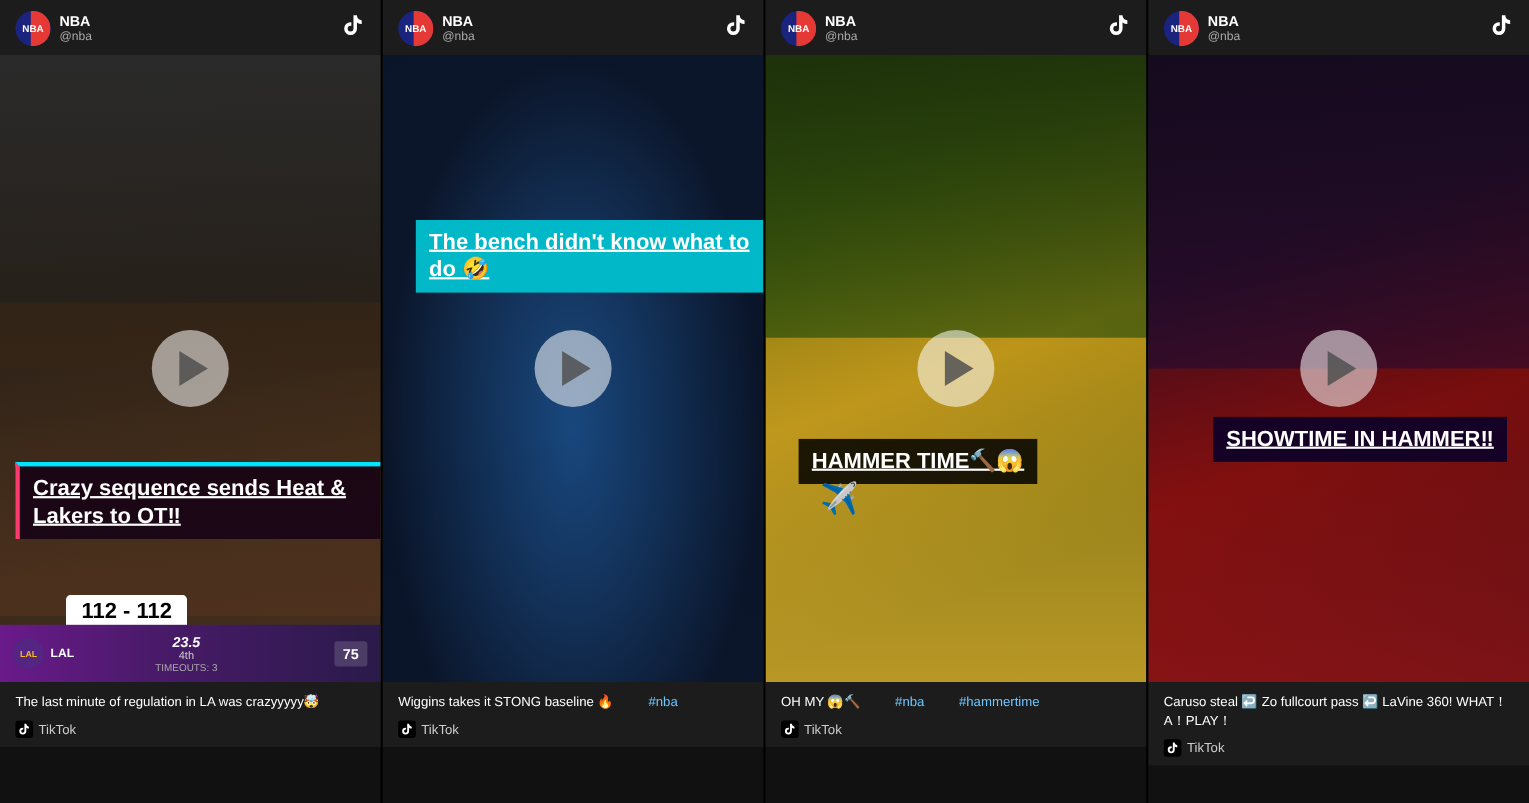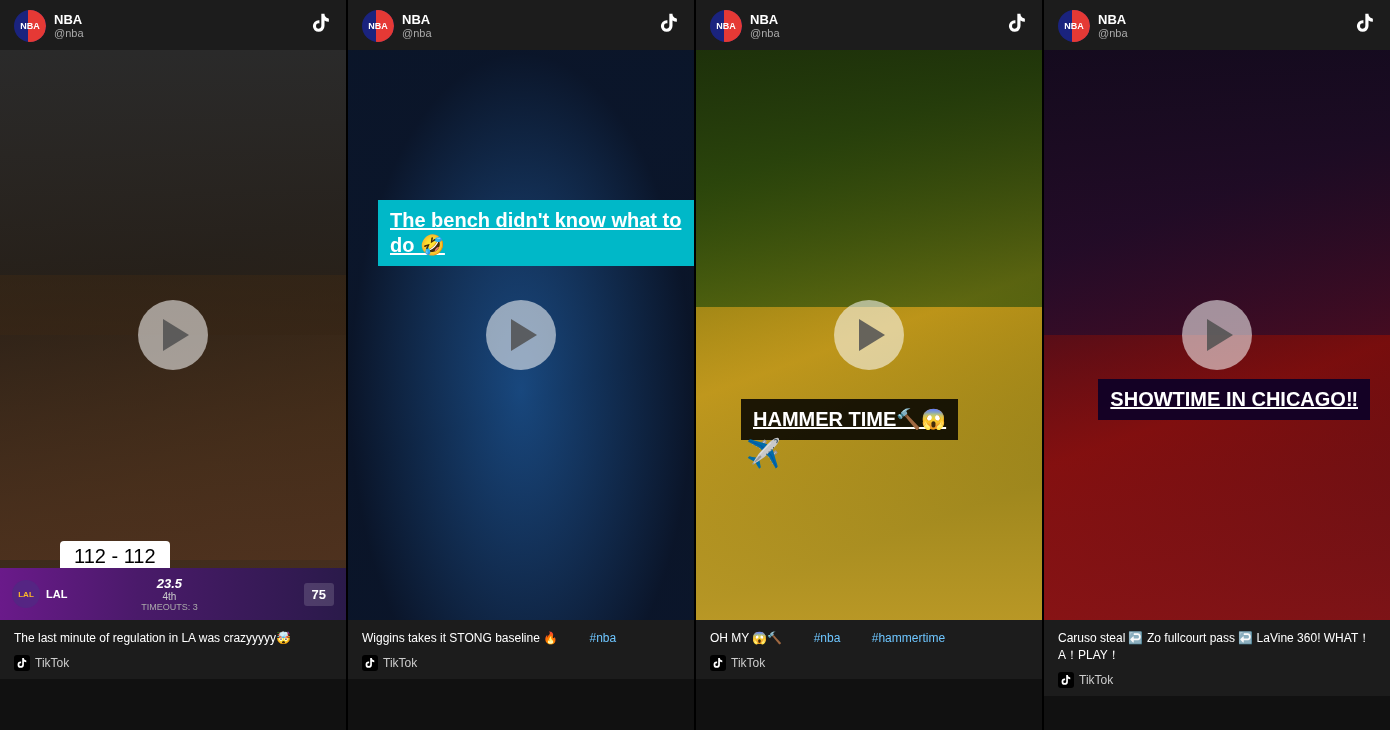--- a/index.html
+++ b/index.html
@@ -202,21 +202,21 @@
       margin-left: 32px;
     }
 
     .score-numbers {
       position: absolute;
       bottom: 48px;
       left: 60px;
       background: #fff;
       color: #000;
       font-size: 20px;
-      font-weight: 400;
+      font-weight: 700;
       padding: 4px 14px;
       border-radius: 4px;
       z-index: 6;
     }
 
     
     .card-footer {
       padding: 10px 14px 8px;
       background: #1c1c1c;
     }
@@ -281,20 +281,21 @@
             <path d="M19.59 6.69a4.83 4.83 0 0 1-3.77-4.25V2h-3.45v13.67a2.89 2.89 0 0 1-2.88 2.5 2.89 2.89 0 0 1-2.89-2.89 2.89 2.89 0 0 1 2.89-2.89c.28 0 .54.04.79.1V9.01a6.33 6.33 0 0 0-.79-.05 6.34 6.34 0 0 0-6.34 6.34 6.34 6.34 0 0 0 6.34 6.34 6.34 6.34 0 0 0 6.33-6.34V9.15a8.15 8.15 0 0 0 4.77 1.52V7.23a4.85 4.85 0 0 1-1-.54z"></path>
           </svg></span>
       </div>
       <div class="video-area">
         <div class="video-bg vid1"></div>
         <div style="position: absolute; top: 0px; left: 0px; right: 0px; height: 50%; background: linear-gradient(rgb(42, 42, 42) 0%, rgba(40, 30, 20, 0.8) 100%); z-index: 1;"></div>
         <div style="position: absolute; bottom: 60px; left: 0px; right: 0px; height: 50%; background: linear-gradient(rgba(60, 40, 20, 0.5) 0%, rgba(80, 50, 30, 0.8) 100%); z-index: 1;"></div>
         <div class="play-btn">
           <div class="play-triangle"></div>
         </div>
+        <div class="overlay-box box-dark-pink" style="bottom: 130px; left: 14px;">Crazy sequence sends Heat &amp; Lakers to OT‼</div>
         <div class="score-numbers">112 - 112</div>
         <div class="score-bar">
           <div class="score-team">
             <div style="width: 28px; height: 28px; background: rgb(85, 37, 131); border-radius: 50%; display: flex; align-items: center; justify-content: center;">
               <span style="font-size: 8px; font-weight: 900; color: rgb(253, 185, 39);">LAL</span>
             </div>
             <span>LAL</span>
           </div>
           <div style="flex: 1 1 0%; display: flex; flex-direction: column; align-items: center;">
             <span class="score-time">23.5</span>
@@ -366,21 +367,21 @@
             <path d="M19.59 6.69a4.83 4.83 0 0 1-3.77-4.25V2h-3.45v13.67a2.89 2.89 0 0 1-2.88 2.5 2.89 2.89 0 0 1-2.89-2.89 2.89 2.89 0 0 1 2.89-2.89c.28 0 .54.04.79.1V9.01a6.33 6.33 0 0 0-.79-.05 6.34 6.34 0 0 0-6.34 6.34 6.34 6.34 0 0 0 6.34 6.34 6.34 6.34 0 0 0 6.33-6.34V9.15a8.15 8.15 0 0 0 4.77 1.52V7.23a4.85 4.85 0 0 1-1-.54z"></path>
           </svg></span>
       </div>
       <div class="video-area">
         <div class="video-bg vid3"></div>
         <div style="position: absolute; bottom: 0px; left: 0px; right: 0px; height: 55%; background: linear-gradient(rgba(180, 140, 20, 0.6) 0%, rgba(200, 160, 40, 0.9) 100%); z-index: 1;"></div>
         <div style="position: absolute; top: 0px; left: 0px; right: 0px; height: 45%; background: linear-gradient(rgba(30, 50, 10, 0.9) 0%, rgba(50, 80, 10, 0.7) 100%); z-index: 1;"></div>
         <div class="play-btn">
           <div class="play-triangle"></div>
         </div>
-        <div class="overlay-box box-dark" style="bottom: 180px; left: 45px;">HAMMER TIME🔨😱</div>
+        <div class="overlay-box box-dark" style="bottom: 180px; left: 30px;">HAMMER TIME🔨😱</div>
         <div class="emoji-overlay" style="bottom: 150px; left: 50px;">✈️</div>
       </div>
       <div class="card-footer">
         <div class="caption">OH MY 😱🔨 <a href="#">#nba</a> <a href="#">#hammertime</a></div>
         <div class="tiktok-badge">
           <div class="tiktok-badge-icon">
             <svg width="12" height="12" viewBox="0 0 24 24" fill="white">
               <path d="M19.59 6.69a4.83 4.83 0 0 1-3.77-4.25V2h-3.45v13.67a2.89 2.89 0 0 1-2.88 2.5 2.89 2.89 0 0 1-2.89-2.89 2.89 2.89 0 0 1 2.89-2.89c.28 0 .54.04.79.1V9.01a6.33 6.33 0 0 0-.79-.05 6.34 6.34 0 0 0-6.34 6.34 6.34 6.34 0 0 0 6.34 6.34 6.34 6.34 0 0 0 6.33-6.34V9.15a8.15 8.15 0 0 0 4.77 1.52V7.23a4.85 4.85 0 0 1-1-.54z"></path>
             </svg>
           </div>
@@ -403,21 +404,21 @@
             <path d="M19.59 6.69a4.83 4.83 0 0 1-3.77-4.25V2h-3.45v13.67a2.89 2.89 0 0 1-2.88 2.5 2.89 2.89 0 0 1-2.89-2.89 2.89 2.89 0 0 1 2.89-2.89c.28 0 .54.04.79.1V9.01a6.33 6.33 0 0 0-.79-.05 6.34 6.34 0 0 0-6.34 6.34 6.34 6.34 0 0 0 6.34 6.34 6.34 6.34 0 0 0 6.33-6.34V9.15a8.15 8.15 0 0 0 4.77 1.52V7.23a4.85 4.85 0 0 1-1-.54z"></path>
           </svg></span>
       </div>
       <div class="video-area">
         <div class="video-bg vid4"></div>
         <div style="position: absolute; bottom: 0px; left: 0px; right: 0px; height: 50%; background: linear-gradient(rgba(100, 10, 10, 0.5) 0%, rgba(150, 20, 20, 0.8) 100%); z-index: 1;"></div>
         <div style="position: absolute; top: 0px; left: 0px; right: 0px; height: 50%; background: linear-gradient(rgba(20, 10, 30, 0.9) 0%, rgba(40, 10, 40, 0.7) 100%); z-index: 1;"></div>
         <div class="play-btn">
           <div class="play-triangle"></div>
         </div>
-        <div class="overlay-box box-dark-red" style="bottom: 200px; right: 20px;">SHOWTIME IN CHICAGO‼</div>
+        <div class="overlay-box box-dark-red" style="bottom: 200px; right: 20px;">SHOWTIME IN HAMMER‼</div>
       </div>
       <div class="card-footer">
         <div class="caption">Caruso steal ↩️ Zo fullcourt pass ↩️ LaVine 360! WHAT！A！PLAY！</div>
         <div class="tiktok-badge">
           <div class="tiktok-badge-icon">
             <svg width="12" height="12" viewBox="0 0 24 24" fill="white">
               <path d="M19.59 6.69a4.83 4.83 0 0 1-3.77-4.25V2h-3.45v13.67a2.89 2.89 0 0 1-2.88 2.5 2.89 2.89 0 0 1-2.89-2.89 2.89 2.89 0 0 1 2.89-2.89c.28 0 .54.04.79.1V9.01a6.33 6.33 0 0 0-.79-.05 6.34 6.34 0 0 0-6.34 6.34 6.34 6.34 0 0 0 6.34 6.34 6.34 6.34 0 0 0 6.33-6.34V9.15a8.15 8.15 0 0 0 4.77 1.52V7.23a4.85 4.85 0 0 1-1-.54z"></path>
             </svg>
           </div>
           <span class="tiktok-badge-text">TikTok</span>

